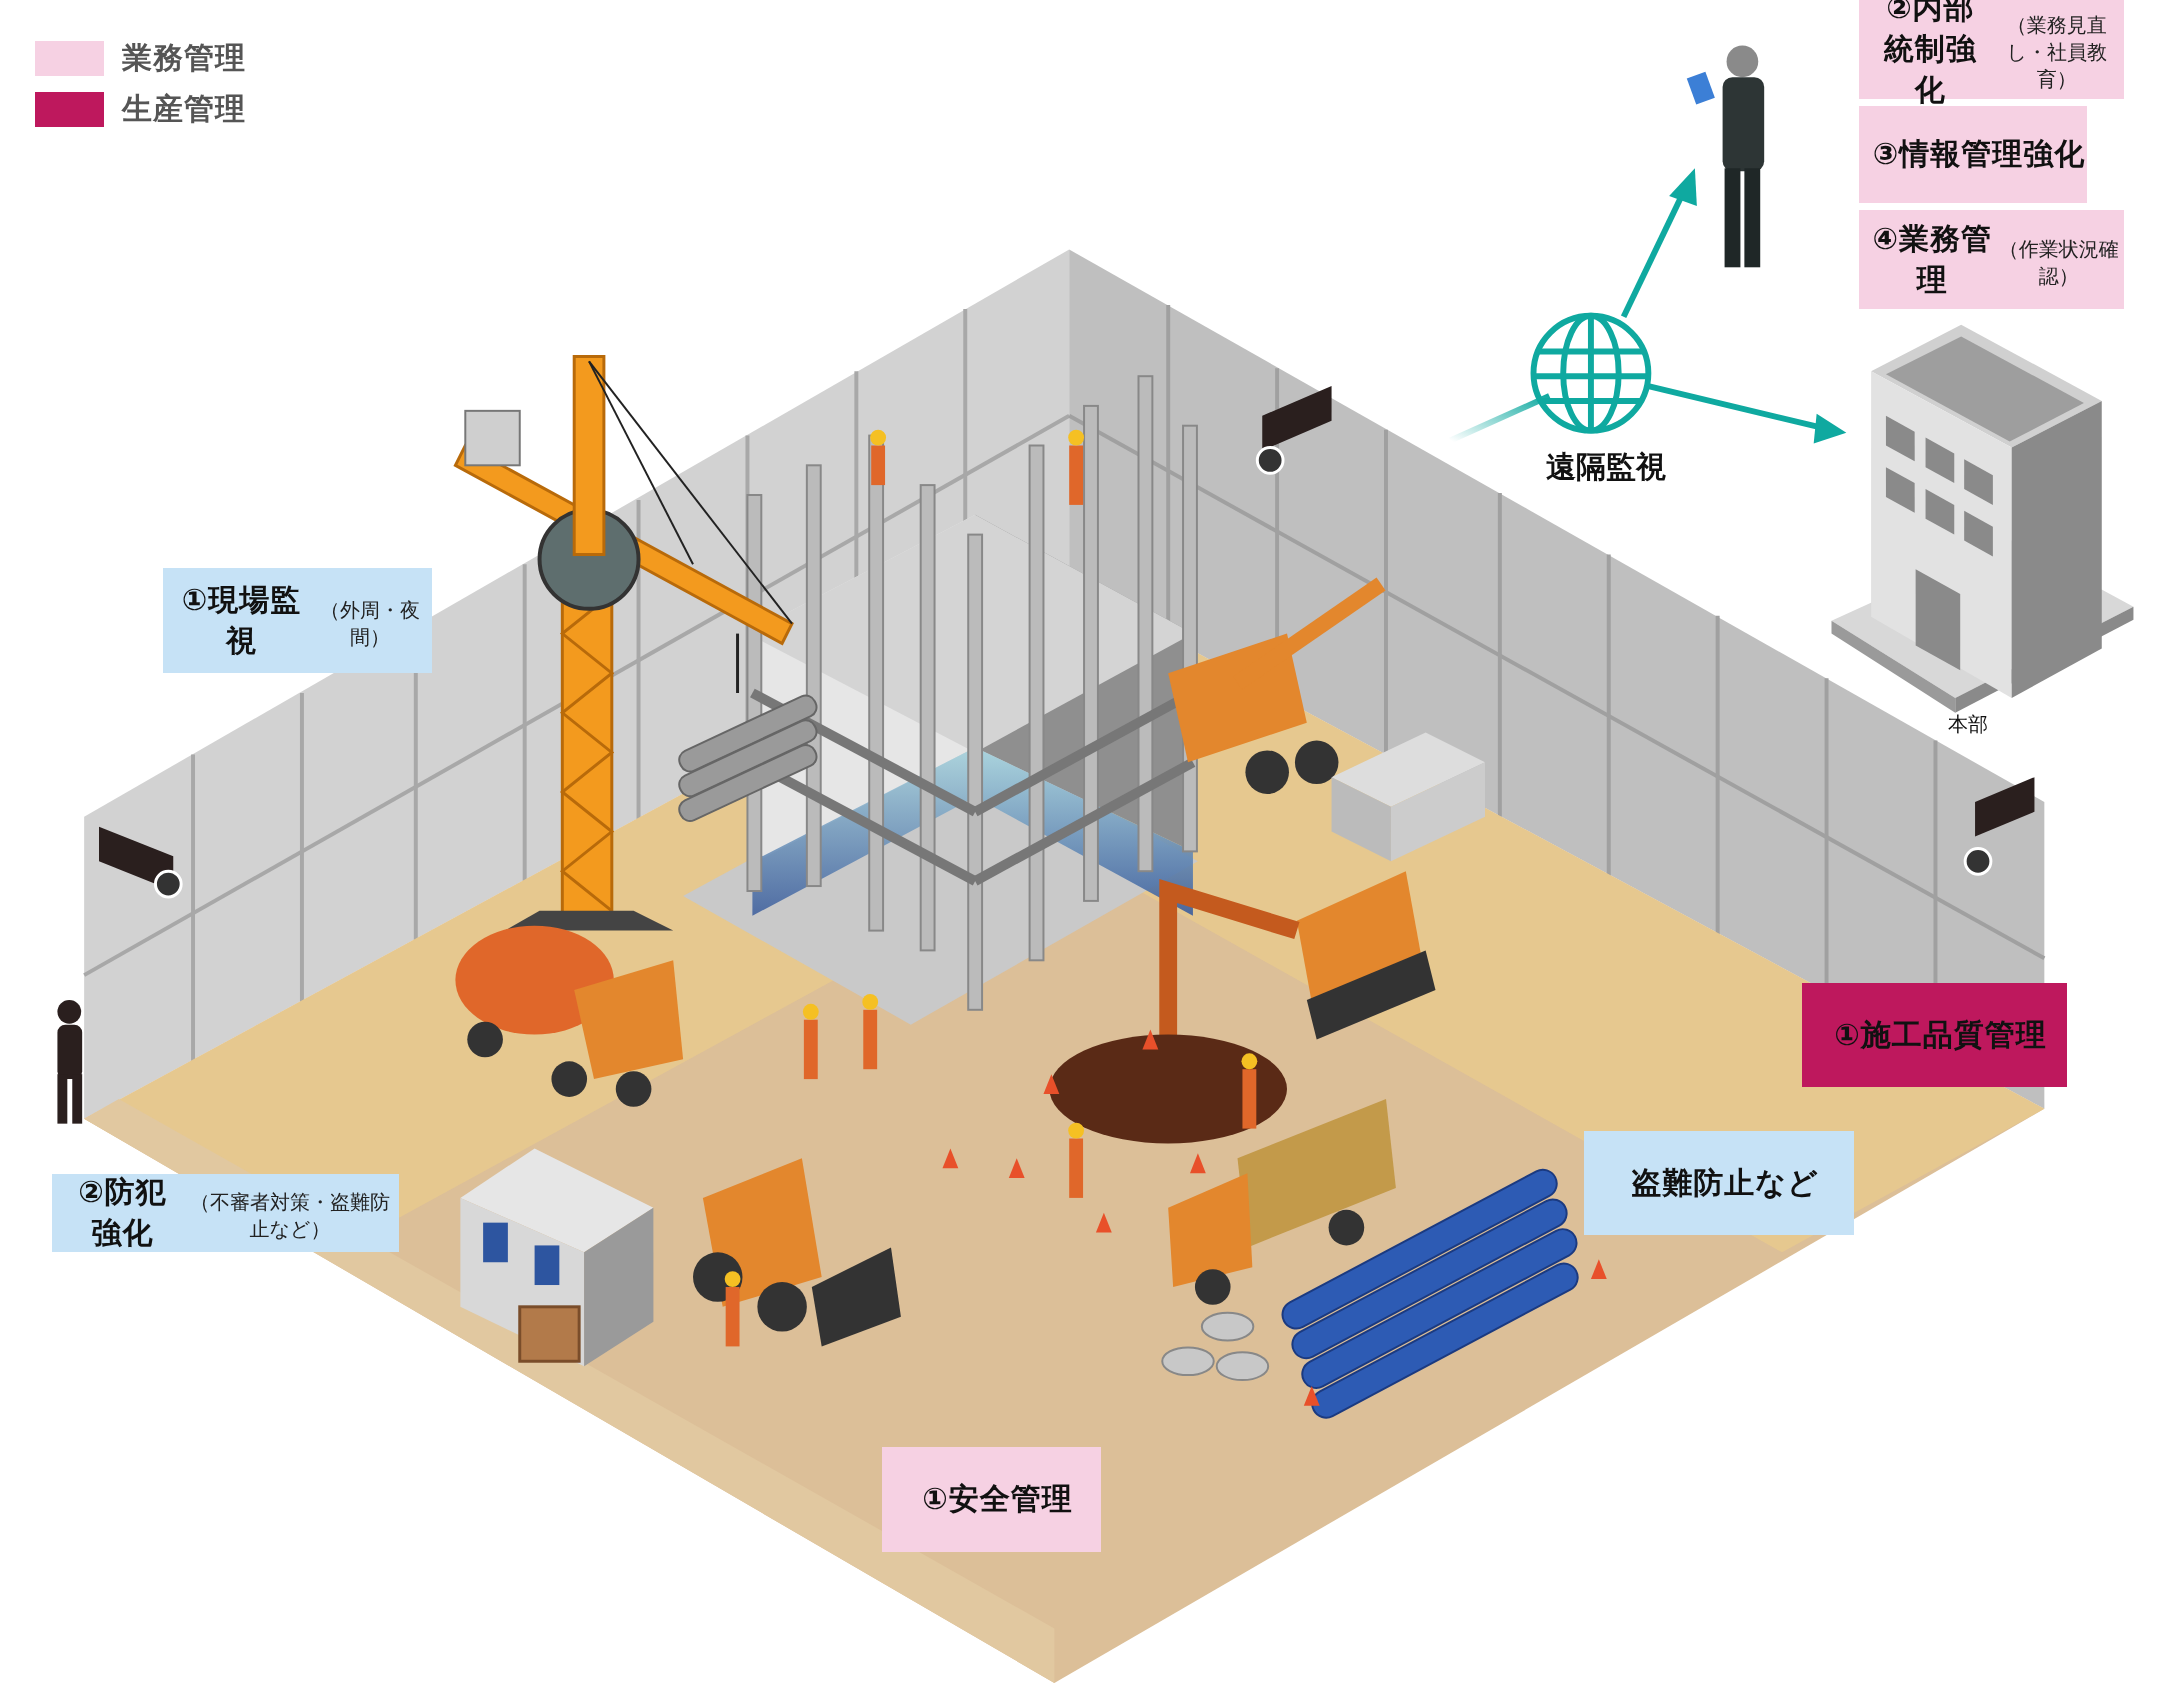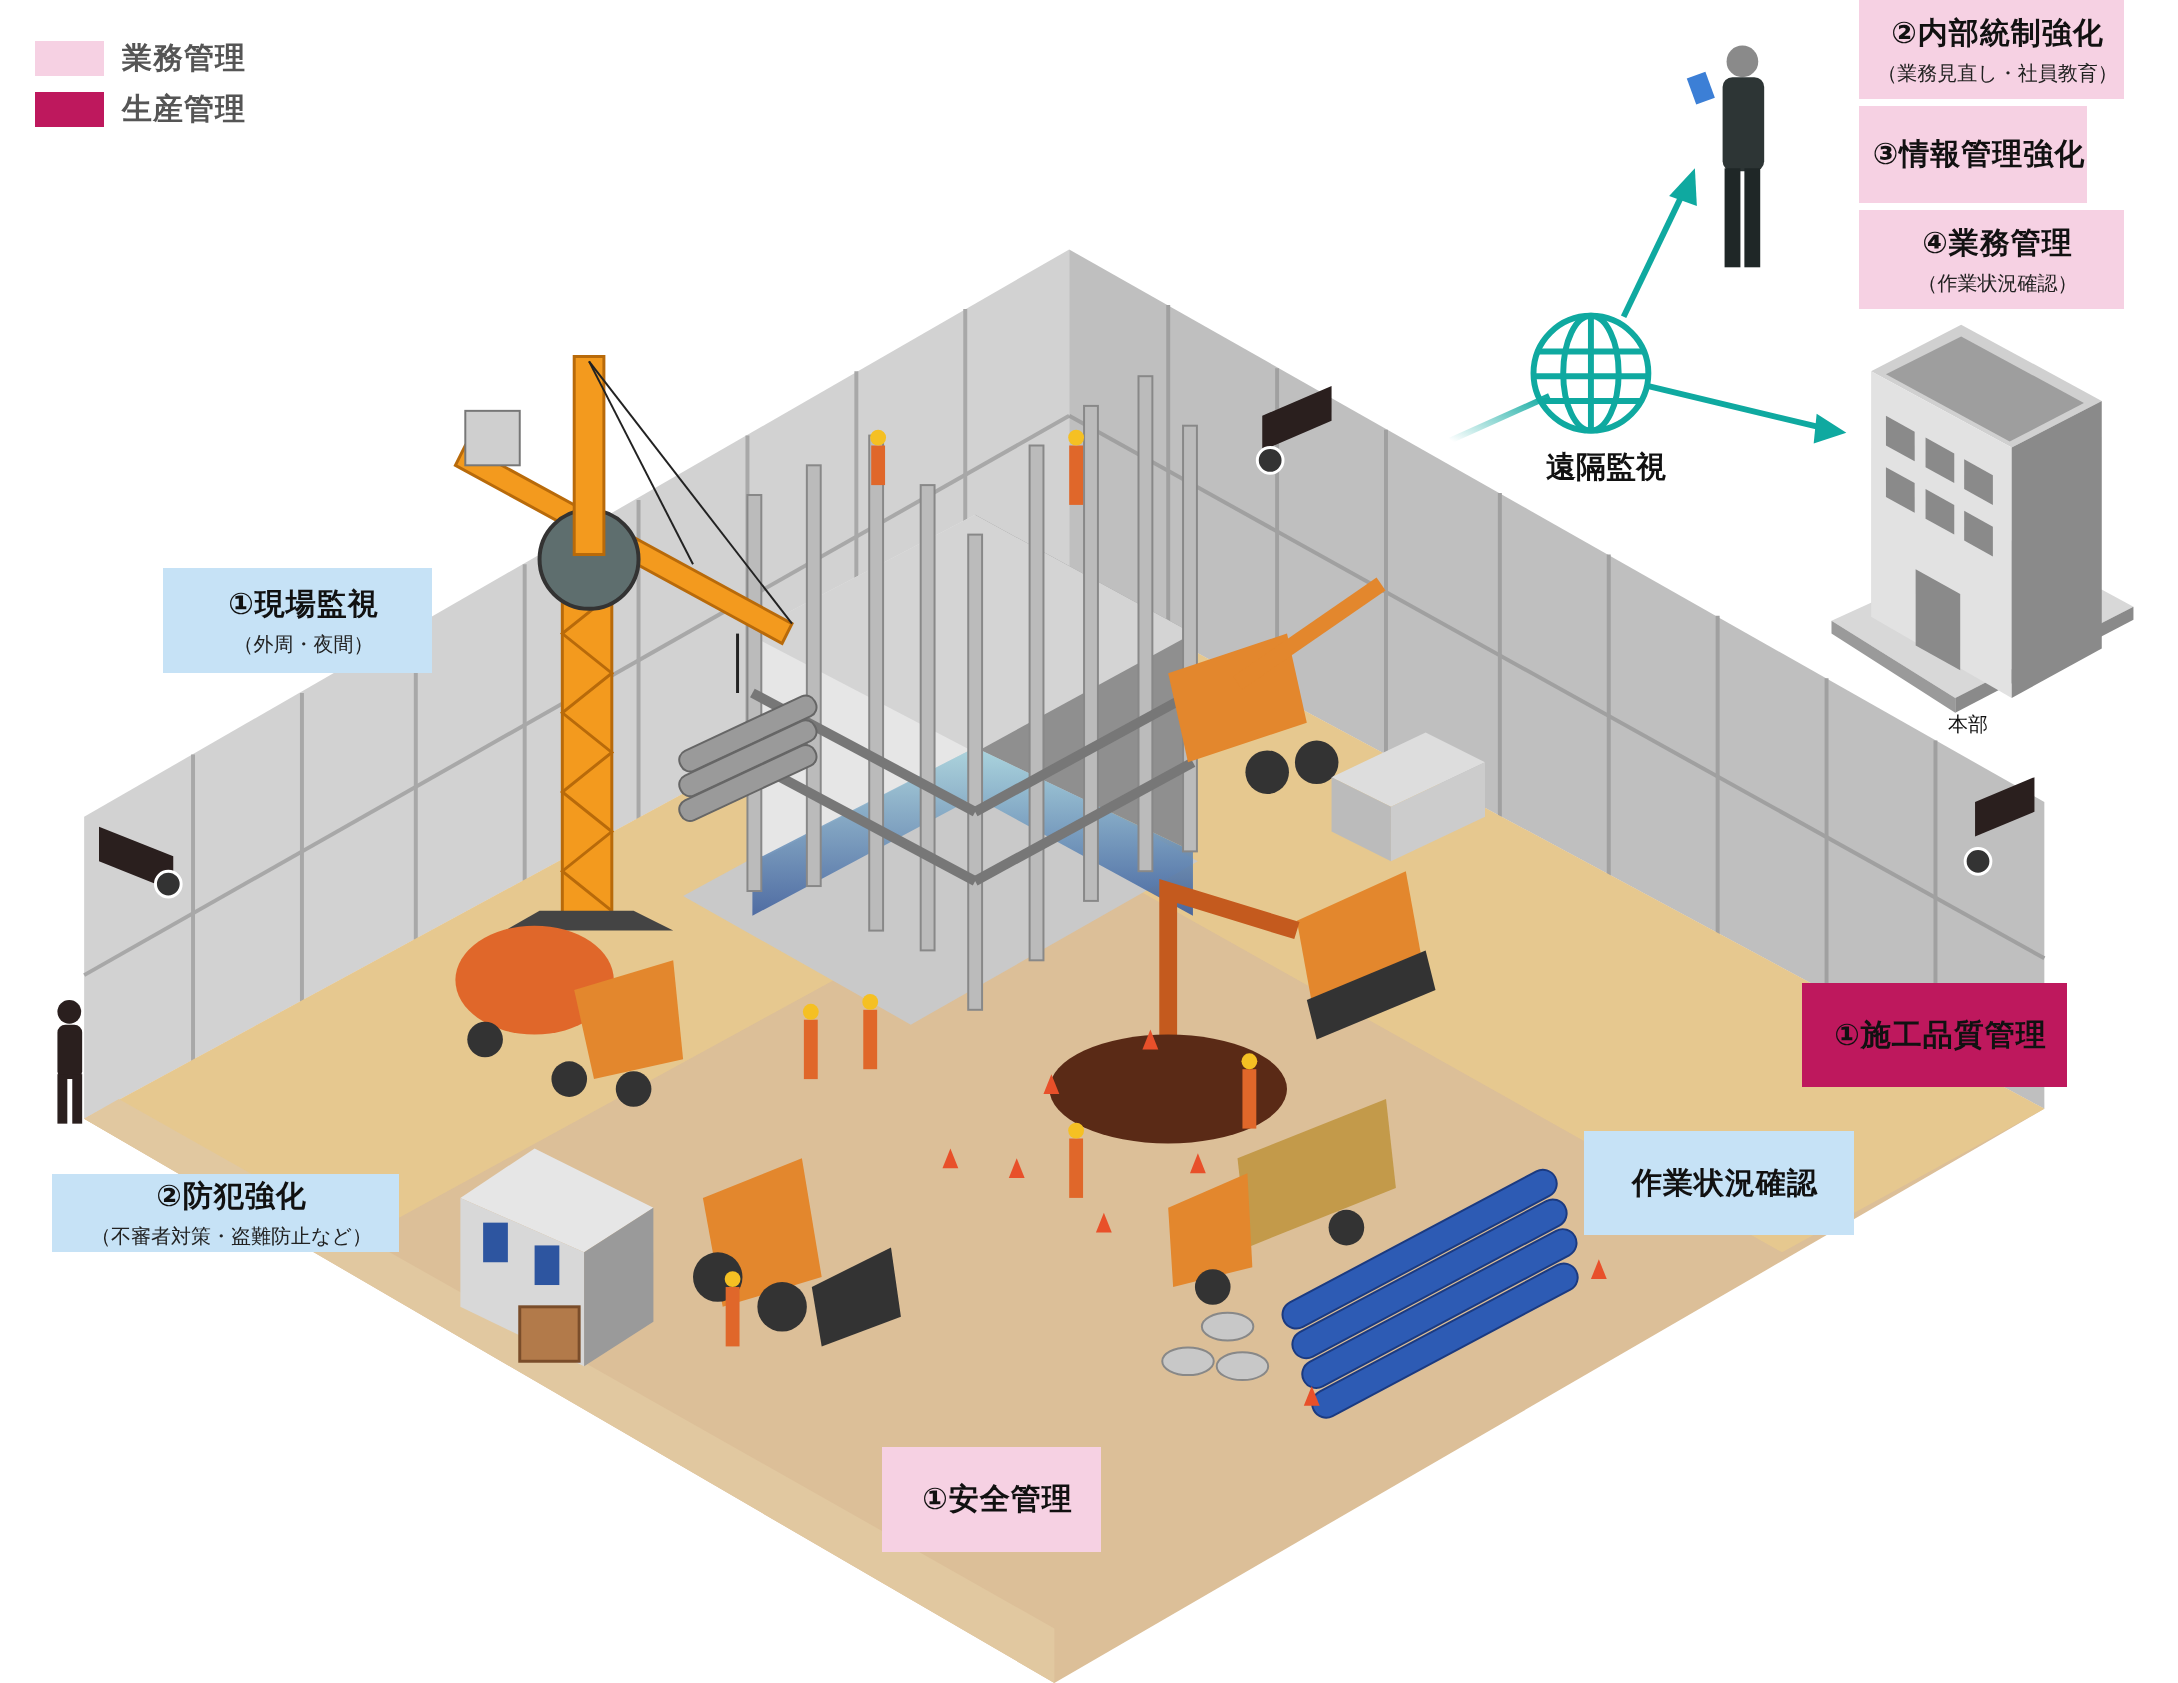--- a/index.html
+++ b/index.html
@@ -3,21 +3,21 @@
 <meta charset="utf-8">
 <style>
   html, body { margin:0; padding:0; background:#ffffff; }
   body { width:2178px; height:1683px; position:relative; overflow:hidden;
          font-family:"DejaVu Sans","Liberation Sans",sans-serif; color:#111; }
   .scene { position:absolute; left:0; top:0; width:2178px; height:1683px; }
   .legend { position:absolute; left:35px; top:33px; }
   .legend-row { display:flex; align-items:center; height:51px; }
   .swatch { width:69px; height:35px; margin-right:18px; }
   .legend-text { font-size:30px; font-weight:bold; color:#555; letter-spacing:1px; }
-  .label-box { position:absolute; display:flex; flex-direction:column; align-items:center;
+  .label-box { position:absolute; display:flex; flex-direction:row; align-items:center;
                justify-content:center; text-align:center; box-sizing:border-box;padding-left:12px; }
   .label-title { font-size:30px; font-weight:bold; color:#111; letter-spacing:1px; }
   .label-sub { font-size:20px; color:#222; margin-top:6px; }
   .blue { background:#c6e2f6; }
   .pink { background:#f6d1e3; }
   .green { background:#be185d; }
   .remote-label { position:absolute; left:1533px; top:447px; font-size:30px; font-weight:bold;margin-left:13px; }
   .hq-label { position:absolute; left:1948px; top:711px; font-size:20px;font-family:Liberation Mono, monospace; }
 </style>
 </head>
@@ -296,21 +296,21 @@
 
 <div class="label-box blue" style="left:163px; top:568px; width:269px; height:105px;">
   <span class="label-title">①現場監視</span>
   <span class="label-sub">（外周・夜間）</span>
 </div>
 <div class="label-box blue" style="left:52px; top:1146px; width:347px; height:78px;margin-top:28px;">
   <span class="label-title">②防犯強化</span>
   <span class="label-sub">（不審者対策・盗難防止など）</span>
 </div>
 <div class="label-box blue" style="left:1584px; top:1131px; width:270px; height:104px;">
-  <span class="label-title">作業状況確認</span>
+  <span class="label-title">盗難防止など</span>
 </div>
 <div class="label-box green" style="left:1802px; top:983px; width:265px; height:104px;">
   <span class="label-title">①施工品質管理</span>
 </div>
 <div class="label-box pink" style="left:882px; top:1447px; width:219px; height:105px;">
   <span class="label-title">①安全管理</span>
 </div>
 
 <div class="remote-label">遠隔監視</div>
 <div class="hq-label">本部</div>

